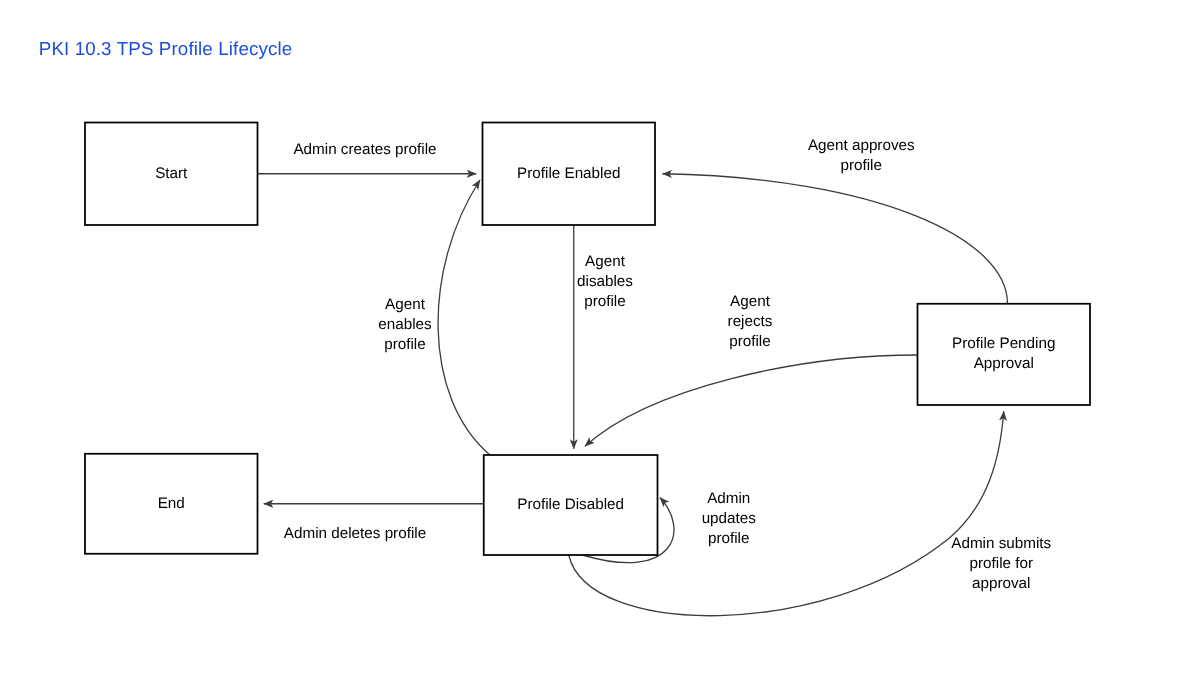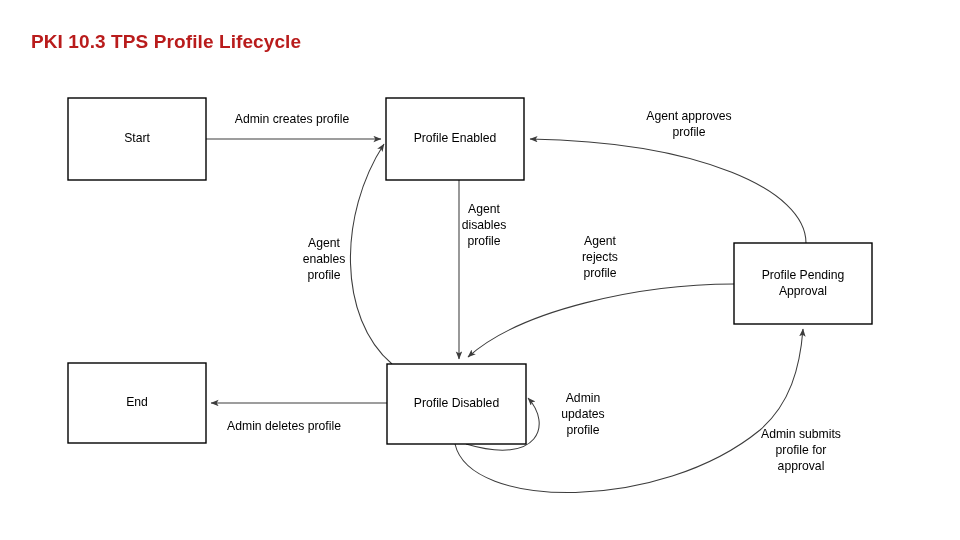--- a/index.html
+++ b/index.html
@@ -18,23 +18,23 @@
     position: absolute;
     top: 0;
     left: 0;
     width: 960px;
     height: 540px;
   }
   .page-title {
     position: absolute;
     left: 31px;
     top: 31px;
-    font-size: 19px;
-    font-weight: bold;
-    color: #b91c1c;
+    font-size: 15px;
+    font-weight: normal;
+    color: #1d4ed8;
     letter-spacing: 0.1px;
     white-space: nowrap;
   }
   svg.canvas {
     position: absolute;
     left: 0;
     top: 0;
   }
   .node-rect {
     fill: #ffffff;

